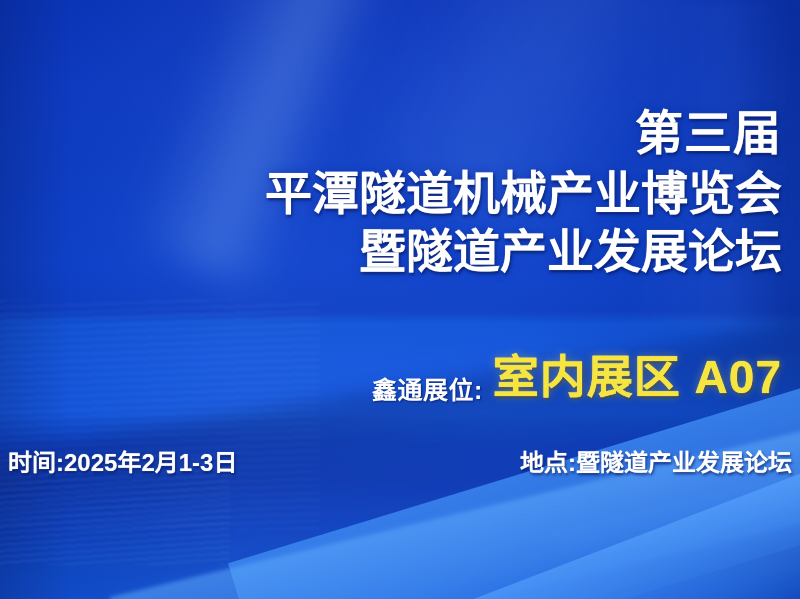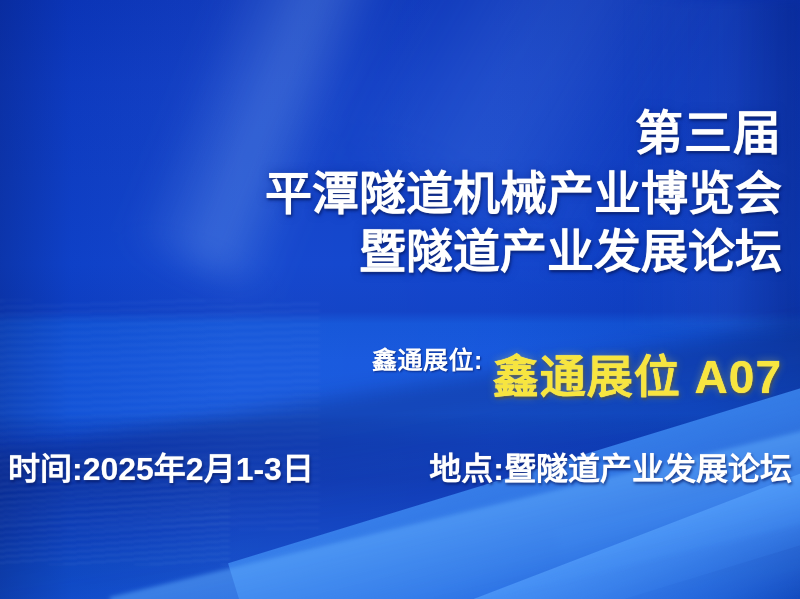--- a/index.html
+++ b/index.html
@@ -194,21 +194,21 @@
   }
   .title-line.l1 { font-size:48px; margin-bottom:12px; }
   .title-line.l2 { font-size:47px; letter-spacing:0px; margin-bottom:11px; }
   .title-line.l3 { font-size:47px; letter-spacing:0px; }
 
   .booth-row {
     position:absolute;
     left:0; right:18px;
     top:340px;
     display:flex;
-    align-items:flex-start;
+    align-items:flex-end;
     justify-content:flex-end;
     gap:10px;
   }
   .booth-label {
     color:#ffffff;
     font-size:25px;
     font-weight:700;
     letter-spacing:.5px;
     text-shadow:1px 1px 2px rgba(4,22,95,.7);
     white-space:nowrap;
@@ -229,21 +229,21 @@
     position:absolute;
     left:8px; right:8px;
     top:443px;
     display:flex;
     align-items:baseline;
     justify-content:space-between;
     color:#ffffff;
     white-space:nowrap;
   }
   .info-date, .info-place {
-    font-size:32px;
+    font-size:24px;
     font-weight:700;
     letter-spacing:0px;
     text-shadow:
         0 0 1px rgba(255,255,255,.5),
         1px 2px 3px rgba(4,22,95,.75);
   }
 </style>
 </head>
 <body>
 
@@ -265,21 +265,21 @@
   <div class="content">
 
     <div class="title-block">
       <div class="title-line l1">第三届</div>
       <div class="title-line l2">平潭隧道机械产业博览会</div>
       <div class="title-line l3">暨隧道产业发展论坛</div>
     </div>
 
     <div class="booth-row">
       <span class="booth-label">鑫通展位:</span>
-      <span class="booth-value">鑫通展位 A07</span>
+      <span class="booth-value">室内展区 A07</span>
     </div>
 
     <div class="info-row">
       <span class="info-date">时间:2025年2月1-3日</span>
       <span class="info-place">地点:暨隧道产业发展论坛</span>
     </div>
 
   </div>
 </div>
 

